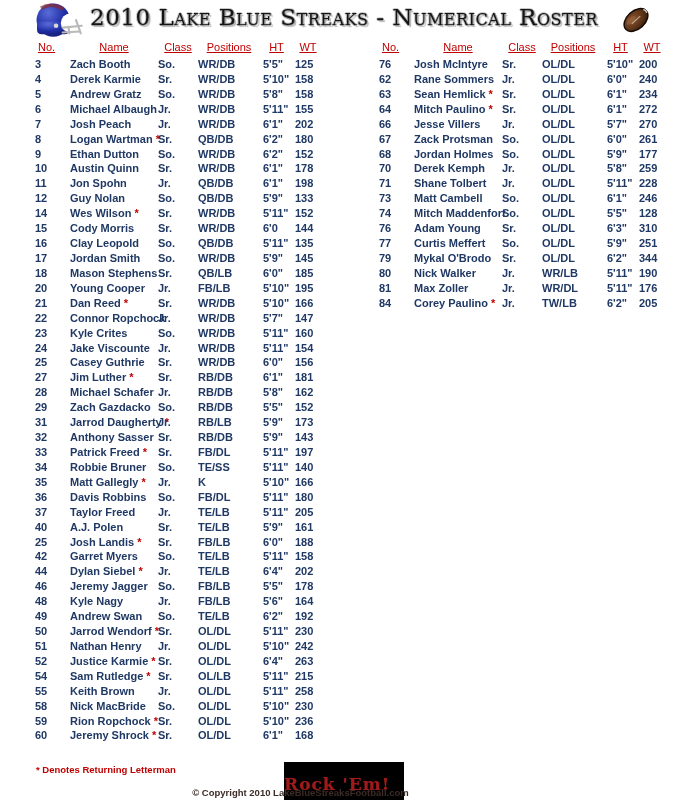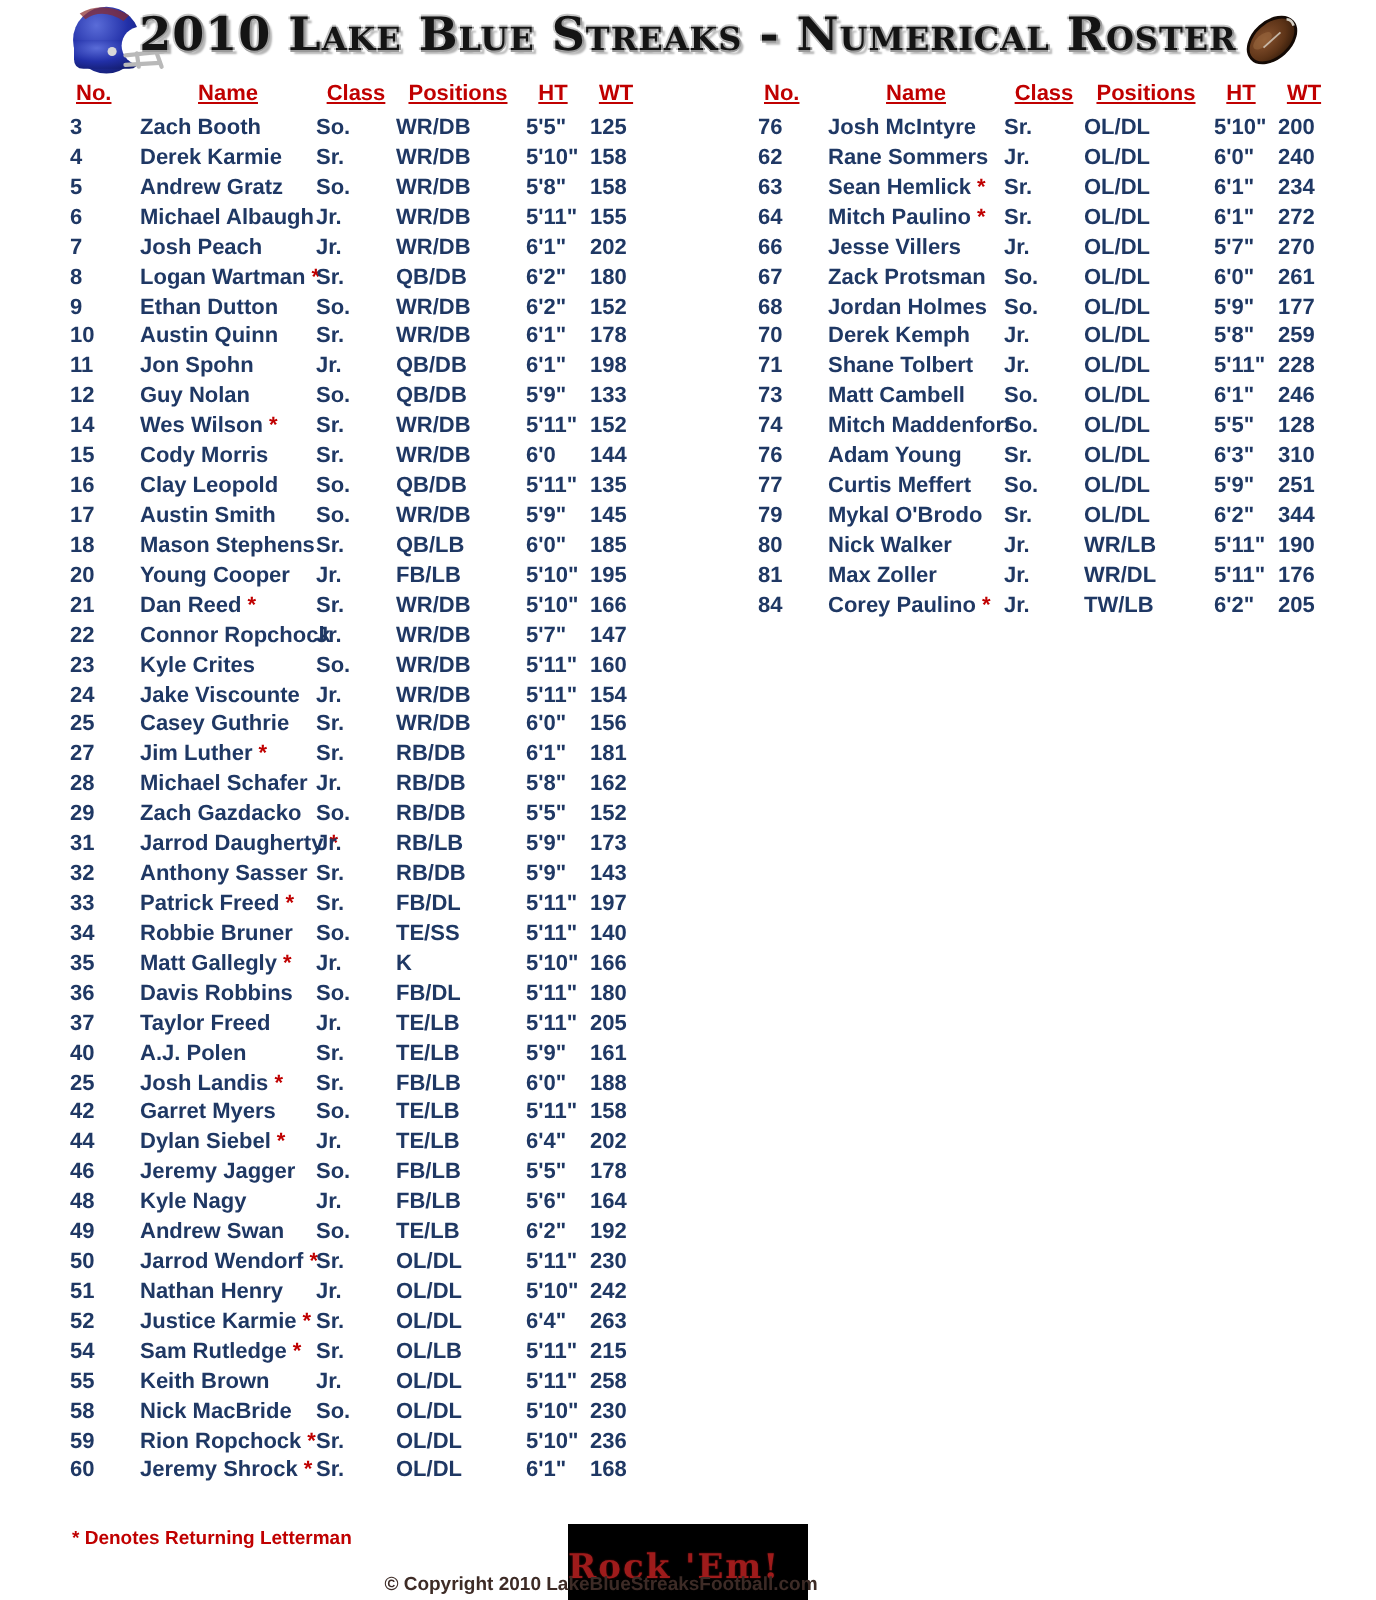--- a/index.html
+++ b/index.html
@@ -2,38 +2,38 @@
 <html><head>
 <meta charset="utf-8">
 <style>
   html,body{margin:0;padding:0;}
   body{
     width:688px;height:800px;position:relative;background:#ffffff;
     font-family:"Liberation Sans",sans-serif;overflow:hidden;
   }
   .page-title{
     position:absolute;top:4px;left:60px;width:568px;text-align:center;
-    font-family:"DejaVu Serif",serif;font-weight:bold;font-variant:small-caps;
+    font-family:"DejaVu Serif",serif;font-weight:normal;font-variant:small-caps;
     font-size:23px;letter-spacing:0.5px;color:#141414;white-space:nowrap;
     text-shadow:1px 0 #9a9a9a,-1px 0 #c8c8c8,0 1px #9a9a9a,0 -1px #c8c8c8,2px 2px 1px #b5b5b5;
   }
   .helmet{position:absolute;left:28px;top:1px;}
   .football{position:absolute;left:616px;top:1px;}
   .half{position:absolute;width:344px;}
   .half.left{left:0;}
   .half.right{left:344px;}
   .thead,.prow{
     display:grid;
     grid-template-columns:35px 88px 40px 62px 33px 30px;
     padding-left:35px;height:14.93px;align-items:center;
   }
   .thead{position:absolute;top:39px;height:16px;}
   .tbody{position:absolute;top:57px;left:0;width:344px;}
   .hcell{
-    font-size:11px;font-weight:bold;color:#C00000;
+    font-size:11px;font-weight:normal;color:#C00000;
     text-decoration:underline;text-align:center;white-space:nowrap;
   }
   .hcell.h-no{text-align:left;padding-left:3px;}
   .prow{font-size:11px;font-weight:bold;color:#1F3864;}
   .cell{white-space:nowrap;overflow:visible;line-height:14.93px;}
   .c-ht{padding-left:3px;}
   .c-wt{padding-left:2px;}
   .star{color:#C00000;padding-left:3px;}
   .letterman-note{
     position:absolute;left:36px;top:764px;
@@ -208,21 +208,21 @@
       <div class="prow">
         <span class="cell c-no">16</span>
         <span class="cell c-name">Clay Leopold</span>
         <span class="cell c-cls">So.</span>
         <span class="cell c-pos">QB/DB</span>
         <span class="cell c-ht">5'11"</span>
         <span class="cell c-wt">135</span>
       </div>
       <div class="prow">
         <span class="cell c-no">17</span>
-        <span class="cell c-name">Austin Smith</span>
+        <span class="cell c-name">Jordan Smith</span>
         <span class="cell c-cls">So.</span>
         <span class="cell c-pos">WR/DB</span>
         <span class="cell c-ht">5'9"</span>
         <span class="cell c-wt">145</span>
       </div>
       <div class="prow">
         <span class="cell c-no">18</span>
         <span class="cell c-name">Mason Stephens</span>
         <span class="cell c-cls">Sr.</span>
         <span class="cell c-pos">QB/LB</span>

